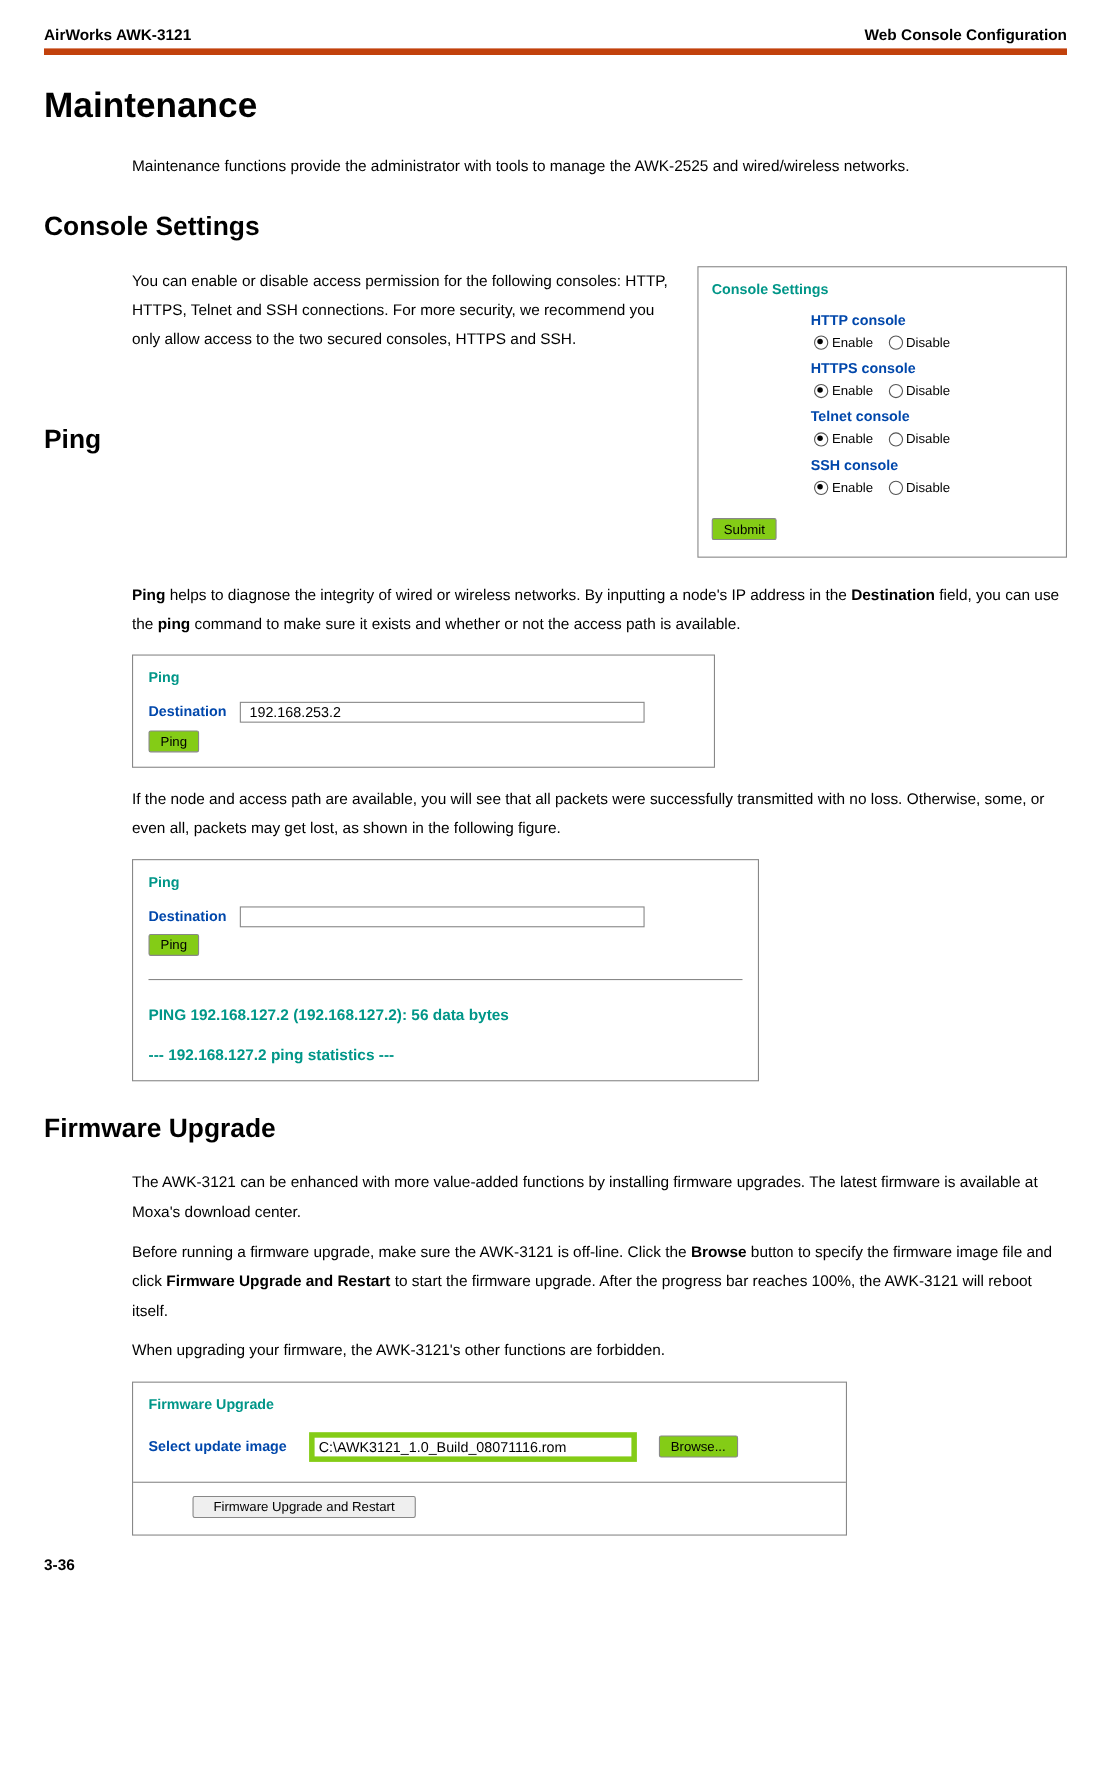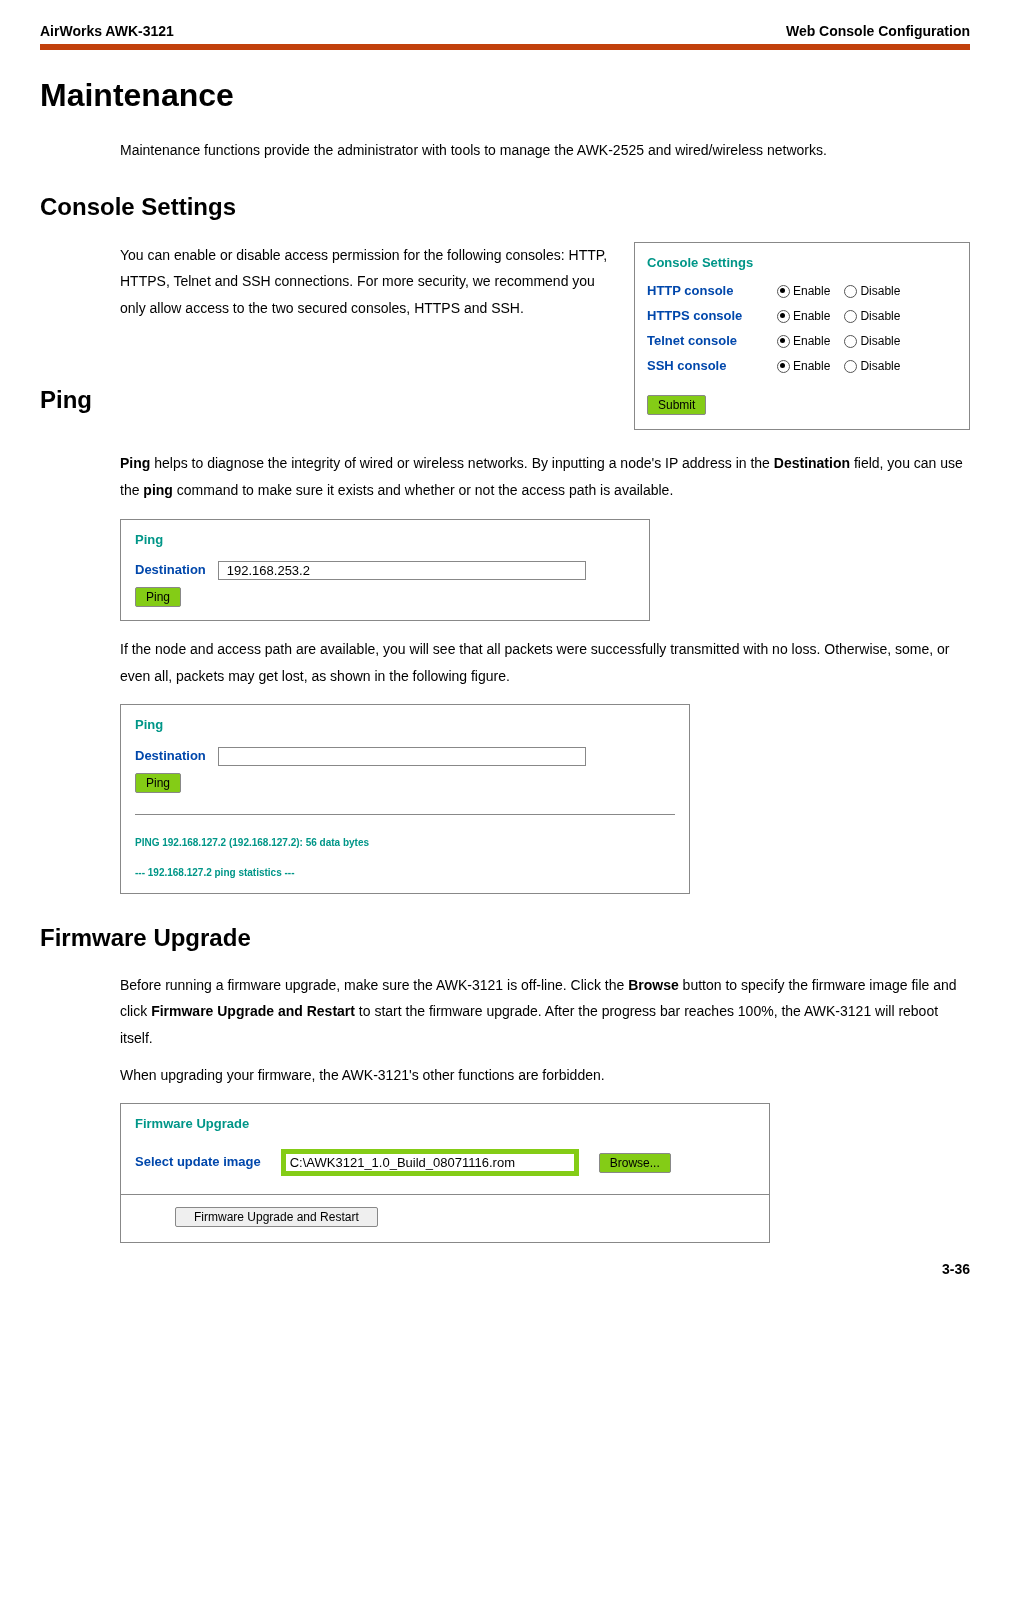--- a/index.html
+++ b/index.html
@@ -51,20 +51,21 @@
   color: #009688;
   font-family: Verdana, sans-serif;
   font-weight: bold;
   font-size: 13px;
   margin-bottom: 8px;
 }
 .console-row {
   display: flex;
   align-items: center;
   margin: 4px 0;
+  flex-direction: column;
 }
 .console-row .lbl {
   color: #0047ab;
   width: 130px;
   font-weight: bold;
 }
 .console-row .opts {
   display: flex;
   gap: 14px;
   font-size: 12px;
@@ -102,21 +103,21 @@
 .dest-row input {
   font-family: Arial, sans-serif;
   font-size: 13px;
   padding: 1px 8px;
   width: 350px;
   border: 1px solid #888;
 }
 .ping-output {
   color: #009688;
   font-weight: bold;
-  font-size: 10px;
+  font-size: 14px;
   margin-top: 20px;
   border-top: 1px solid #888;
   padding-top: 20px;
 }
 .fw-panel {
   border: 1px solid #888;
   padding: 10px 14px 14px;
   margin: 15px 0;
   width: 620px;
   font-size: 13px;
@@ -150,21 +151,21 @@
   font-family: Arial, sans-serif;
   font-size: 12px;
   padding: 2px 18px;
   background: #efefef;
   border: 1px solid #888;
   border-radius: 2px;
   cursor: pointer;
   margin-left: 40px;
 }
 .footer {
-  text-align: right;
+  text-align: left;
   font-weight: bold;
   margin-top: 14px;
 }
 .clearfix::after { content: ""; display: table; clear: both; }
 .radio { display:inline-block; width:11px; height:11px; border:1px solid #555; border-radius:50%; vertical-align:middle; margin-right:3px; position:relative;}
 .radio.sel::after { content:""; position:absolute; left:2px; top:2px; width:5px; height:5px; background:#000; border-radius:50%;}
 </style>
 </head>
 <body>
 
@@ -249,20 +250,21 @@
     <div class="ping-output">
       <div>PING 192.168.127.2 (192.168.127.2): 56 data bytes</div>
       <div style="margin-top:14px;">--- 192.168.127.2 ping statistics ---</div>
     </div>
   </div>
 </div>
 
 <h2>Firmware Upgrade</h2>
 
 <div class="indent">
+  <p>The AWK-3121 can be enhanced with more value-added functions by installing firmware upgrades. The latest firmware is available at Moxa's download center.</p>
   <p>
     <span>Before running a firmware upgrade, make sure the AWK-3121 is off-line. Click the </span><b>Browse</b><span> button to specify the firmware image file and click </span><b>Firmware Upgrade and Restart</b><span> to start the firmware upgrade. After the progress bar reaches 100%, the AWK-3121 will reboot itself.</span>
   </p>
   <p>When upgrading your firmware, the AWK-3121's other functions are forbidden.</p>
 
   <div class="fw-panel">
     <div class="title">Firmware Upgrade</div>
     <div class="fw-row">
       <span class="lbl">Select update image</span>
       <input type="text" value="C:\AWK3121_1.0_Build_08071116.rom" style="">

